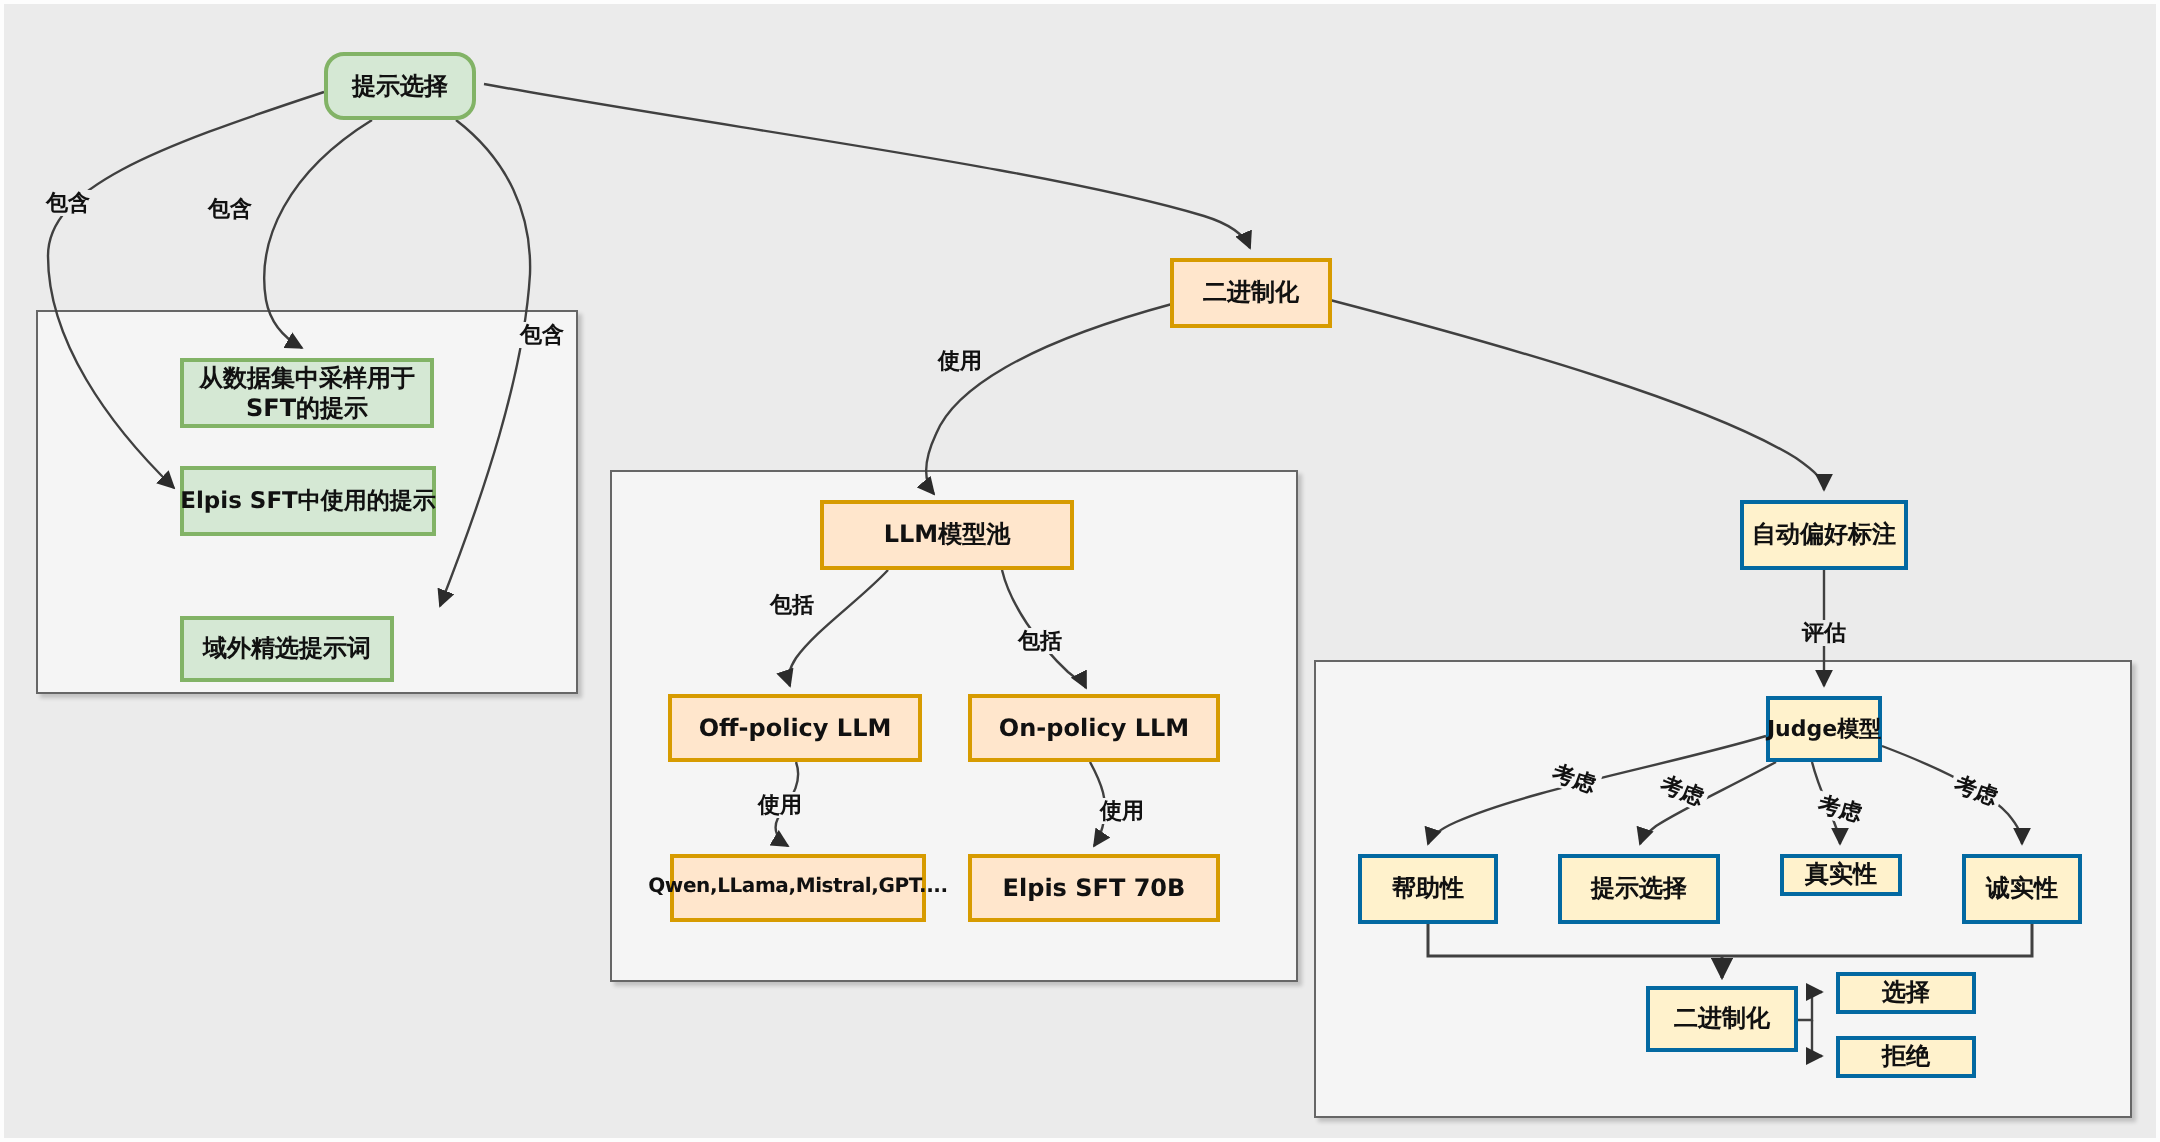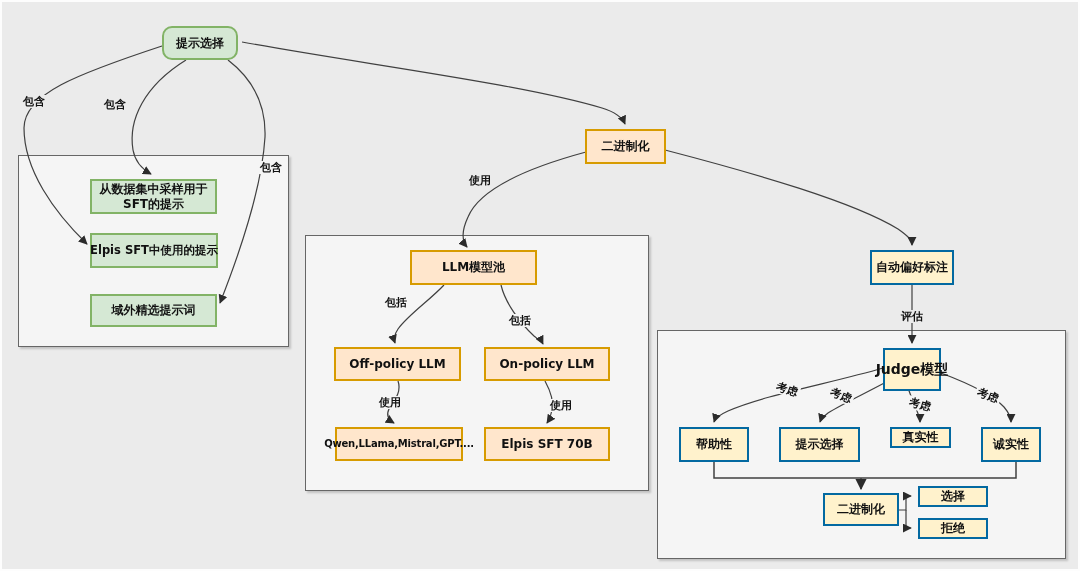--- a/index.html
+++ b/index.html
@@ -54,31 +54,31 @@
       <path d="M 543,379 C 549,390 552,399 550,408 C 549,414 547,418 545,421" marker-end="url(#arr)"></path>
       <path stroke-width="1.5" d="M 712,460 L 712,476 L 1014,476 L 1014,460 M 859,476 L 859,487" marker-end="url(#arr)"></path>
       <path d="M 897,508 L 904,508 L 904,494 L 909,494" marker-end="url(#arr)"></path>
       <path d="M 904,508 L 904,526 L 909,526" marker-end="url(#arr)"></path>
     </g>
   </svg>
 
   <div class="node green" style="left:160px;top:24px;width:76px;height:34px;border-radius:10px;">提示选择</div>
   <div class="node green wrap" style="left:88px;top:177px;width:127px;height:35px;">从数据集中采样用于SFT的提示</div>
   <div class="node green" style="left:88px;top:231px;width:128px;height:35px;font-size:11.5px;">Elpis SFT中使用的提示</div>
-  <div class="node green" style="left:88px;top:292px;width:127px;height:33px;">域外精选提示词</div>
+  <div class="node green" style="left:88px;top:306px;width:107px;height:33px;">域外精选提示词</div>
 
   <div class="node orange" style="left:583px;top:127px;width:81px;height:35px;">二进制化</div>
   <div class="node orange" style="left:408px;top:248px;width:127px;height:35px;">LLM模型池</div>
   <div class="node orange" style="left:332px;top:345px;width:127px;height:34px;">Off-policy LLM</div>
   <div class="node orange" style="left:482px;top:345px;width:126px;height:34px;">On-policy LLM</div>
   <div class="node orange small" style="left:333px;top:425px;width:128px;height:34px;">Qwen,LLama,Mistral,GPT....</div>
   <div class="node orange" style="left:482px;top:425px;width:126px;height:34px;">Elpis SFT 70B</div>
 
   <div class="node yellow" style="left:868px;top:248px;width:84px;height:35px;">自动偏好标注</div>
-  <div class="node yellow" style="left:881px;top:346px;width:58px;height:43px;font-size:14px;">Judge模型</div>
+  <div class="node yellow" style="left:881px;top:346px;width:58px;height:33px;font-size:11px;">Judge模型</div>
   <div class="node yellow" style="left:677px;top:425px;width:70px;height:35px;">帮助性</div>
   <div class="node yellow" style="left:777px;top:425px;width:81px;height:35px;">提示选择</div>
   <div class="node yellow" style="left:888px;top:425px;width:61px;height:21px;">真实性</div>
   <div class="node yellow" style="left:979px;top:425px;width:60px;height:35px;">诚实性</div>
   <div class="node yellow" style="left:821px;top:491px;width:76px;height:33px;">二进制化</div>
   <div class="node yellow" style="left:916px;top:484px;width:70px;height:21px;">选择</div>
   <div class="node yellow" style="left:916px;top:516px;width:70px;height:21px;">拒绝</div>
 
   <div class="elabel" style="left:19px;top:93px;">包含</div>
   <div class="elabel" style="left:100px;top:96px;">包含</div>

